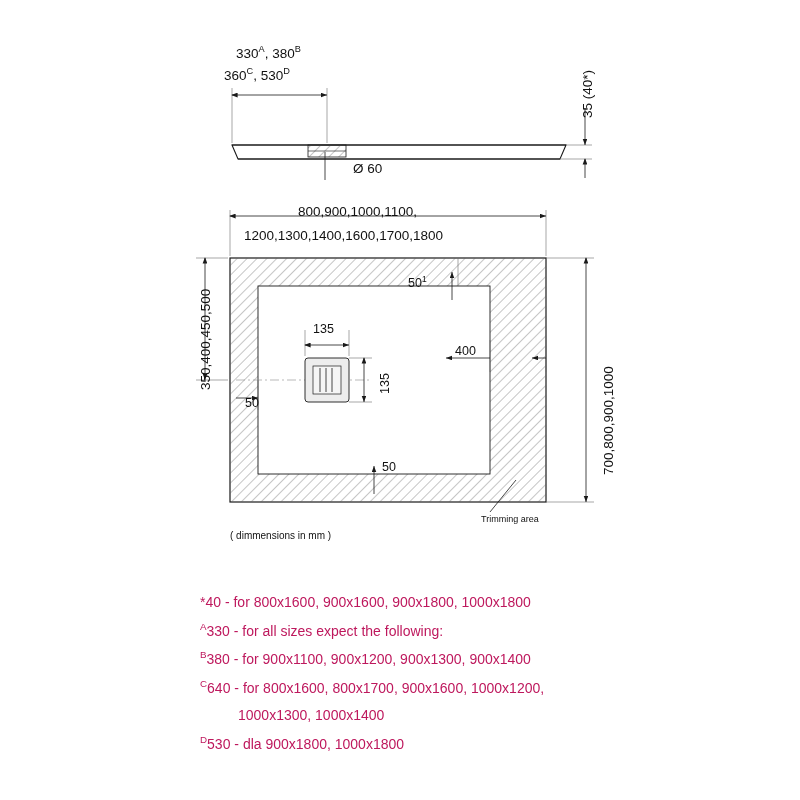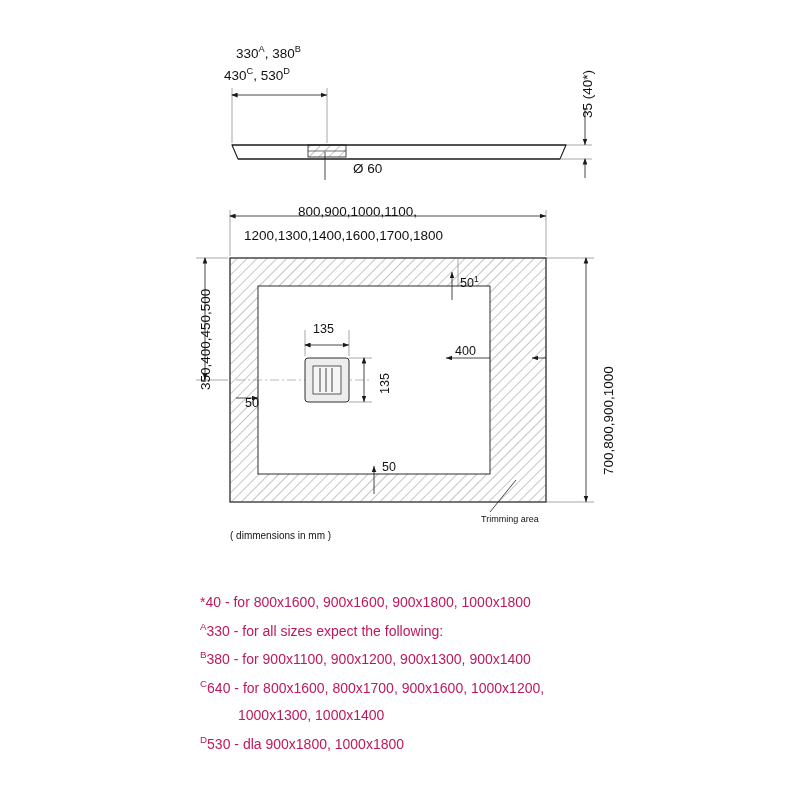--- a/index.html
+++ b/index.html
@@ -181,34 +181,34 @@
     </g>
 
     <g stroke="#1a1a1a" stroke-width="0.8" fill="none">
       <line x1="516" y1="480" x2="490" y2="512"></line>
     </g>
 
   </svg>
 
   <div class="lbl sz13" style="left:236px; top:44px;"><span>330</span><span class="sup">A</span><span>, 380</span><span class="sup">B</span></div>
 
-  <div class="lbl sz13" style="left:224px; top:66px;"><span>430</span><span class="sup">C</span><span>, 530</span><span class="sup">D</span></div>
+  <div class="lbl sz13" style="left:224px; top:66px;"><span>360</span><span class="sup">C</span><span>, 530</span><span class="sup">D</span></div>
 
   <div class="lbl sz13 rot90" style="left:580px; top:118px;">35 (40*)</div>
 
   <div class="lbl sz13" style="left:353px; top:161px;">Ø 60</div>
 
   <div class="lbl sz13" style="left:298px; top:204px;">800,900,1000,1100,</div>
   <div class="lbl sz13" style="left:244px; top:228px;">1200,1300,1400,1600,1700,1800</div>
 
   <div class="lbl sz13 rot90" style="left:198px; top:390px;">350,400,450,500</div>
 
   <div class="lbl sz13 rot90" style="left:601px; top:475px;">700,800,900,1000</div>
 
-  <div class="lbl sz12" style="left:460px; top:274px;"><span>50</span><span class="sup">1</span></div>
+  <div class="lbl sz12" style="left:408px; top:274px;"><span>50</span><span class="sup">1</span></div>
 
   <div class="lbl sz12" style="left:382px; top:460px;">50</div>
 
   <div class="lbl sz12" style="left:245px; top:396px;">50</div>
 
   <div class="lbl sz12" style="left:313px; top:322px;">135</div>
 
   <div class="lbl sz12 rot90" style="left:378px; top:394px;">135</div>
 
   <div class="lbl sz12" style="left:455px; top:344px;">400</div>

